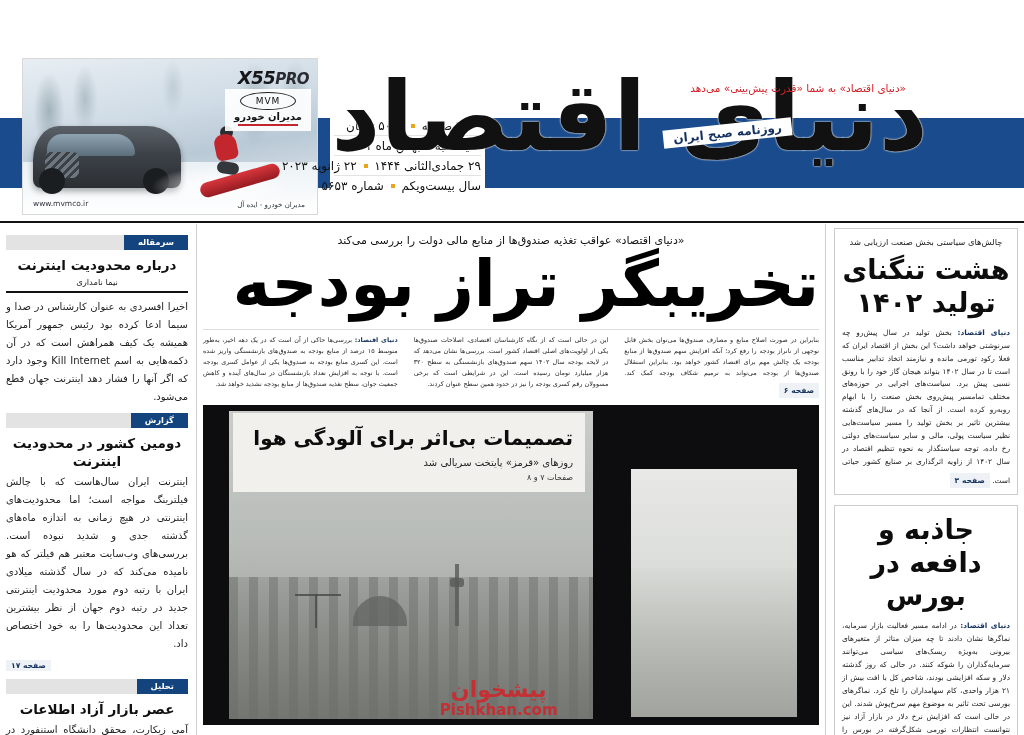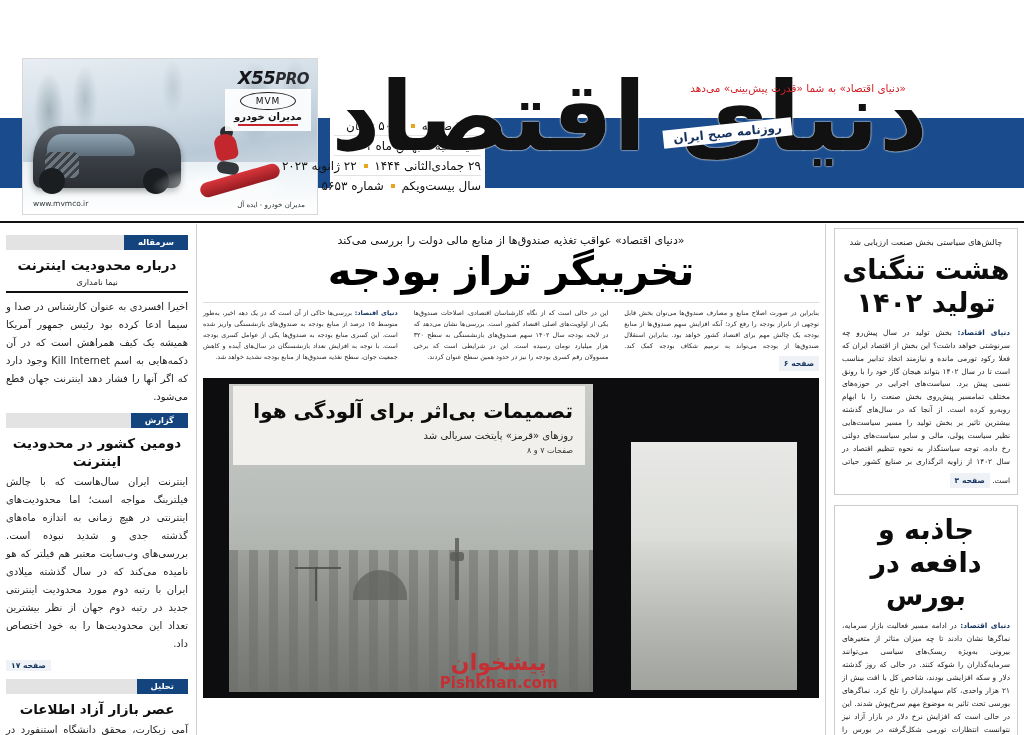--- a/index.html
+++ b/index.html
@@ -157,21 +157,21 @@
   .body-sm { font-size: 7.4px; line-height: 1.75; color: #222; text-align: justify; }
   .body-sm .lead-label { font-weight: bold; color:#14325f; }
   .page-ref {
     display: inline-block; color: #14325f; font-size: 7.6px; font-weight: bold;
     background: #eef1f5; padding: 1px 5px; margin-top: 4px;
   }
 
   
   .center-kicker { font-size: 11px; text-align: center; color:#111; margin: 6px 0 2px; }
   .main-head {
-    font-size: 40px; font-weight: bold; text-align: center; color: #000;
+    font-size: 64px; font-weight: bold; text-align: right; color: #000;
     line-height: 1.12; letter-spacing: -2px; margin: 2px 0 8px;
   }
   .three-cols {
     display: flex; flex-direction: row-reverse; gap: 16px;
     border-top: 1px solid #dcdcdc; padding-top: 5px;
   }
   .three-cols .c { flex: 1 1 0; font-size: 6.4px; line-height: 1.72; text-align: justify; color:#262626; }
   .three-cols .c .lead-label { font-weight: bold; color:#14325f; }
 
   .photo-wrap {

